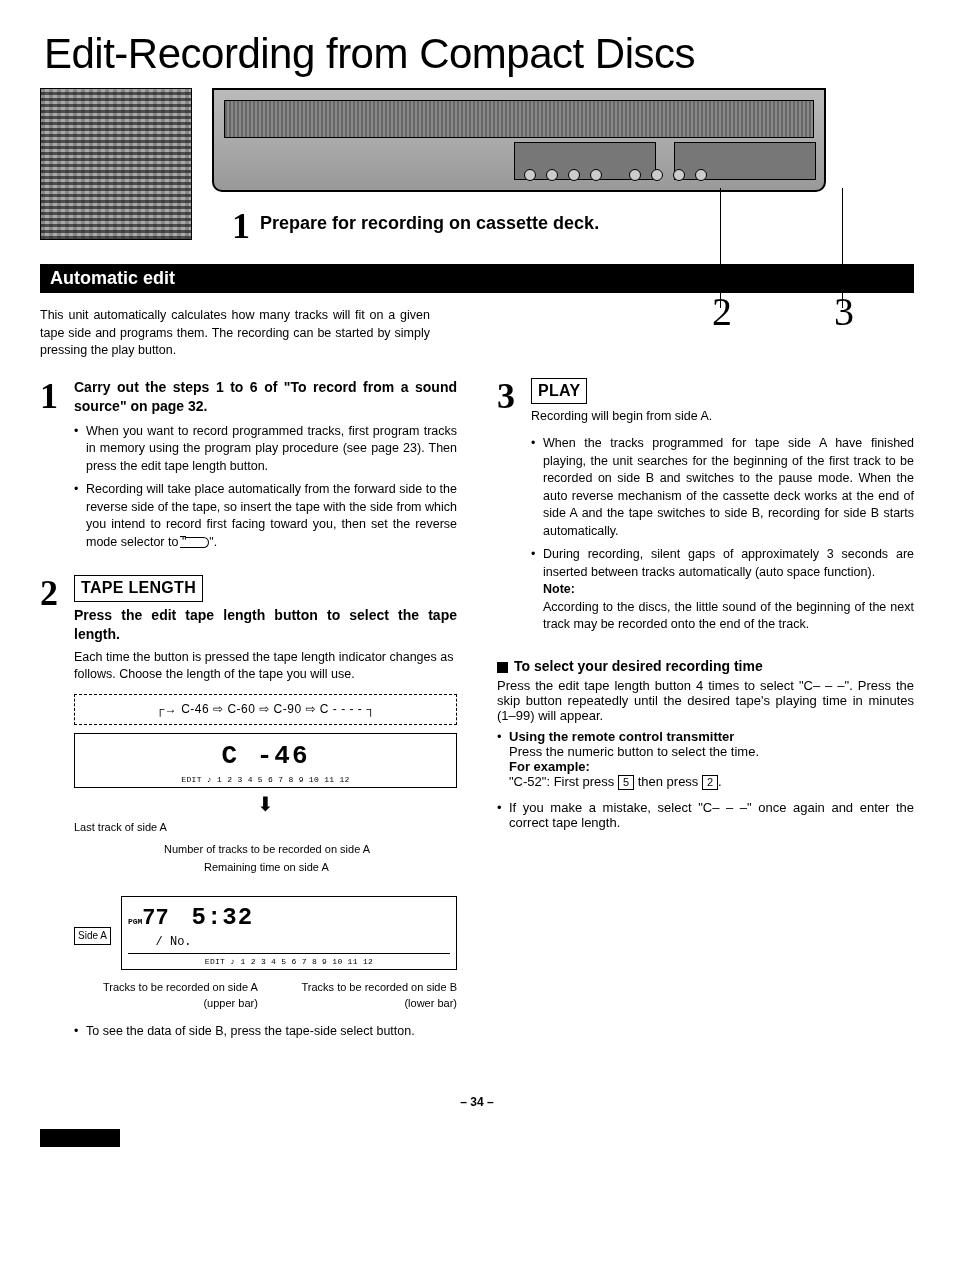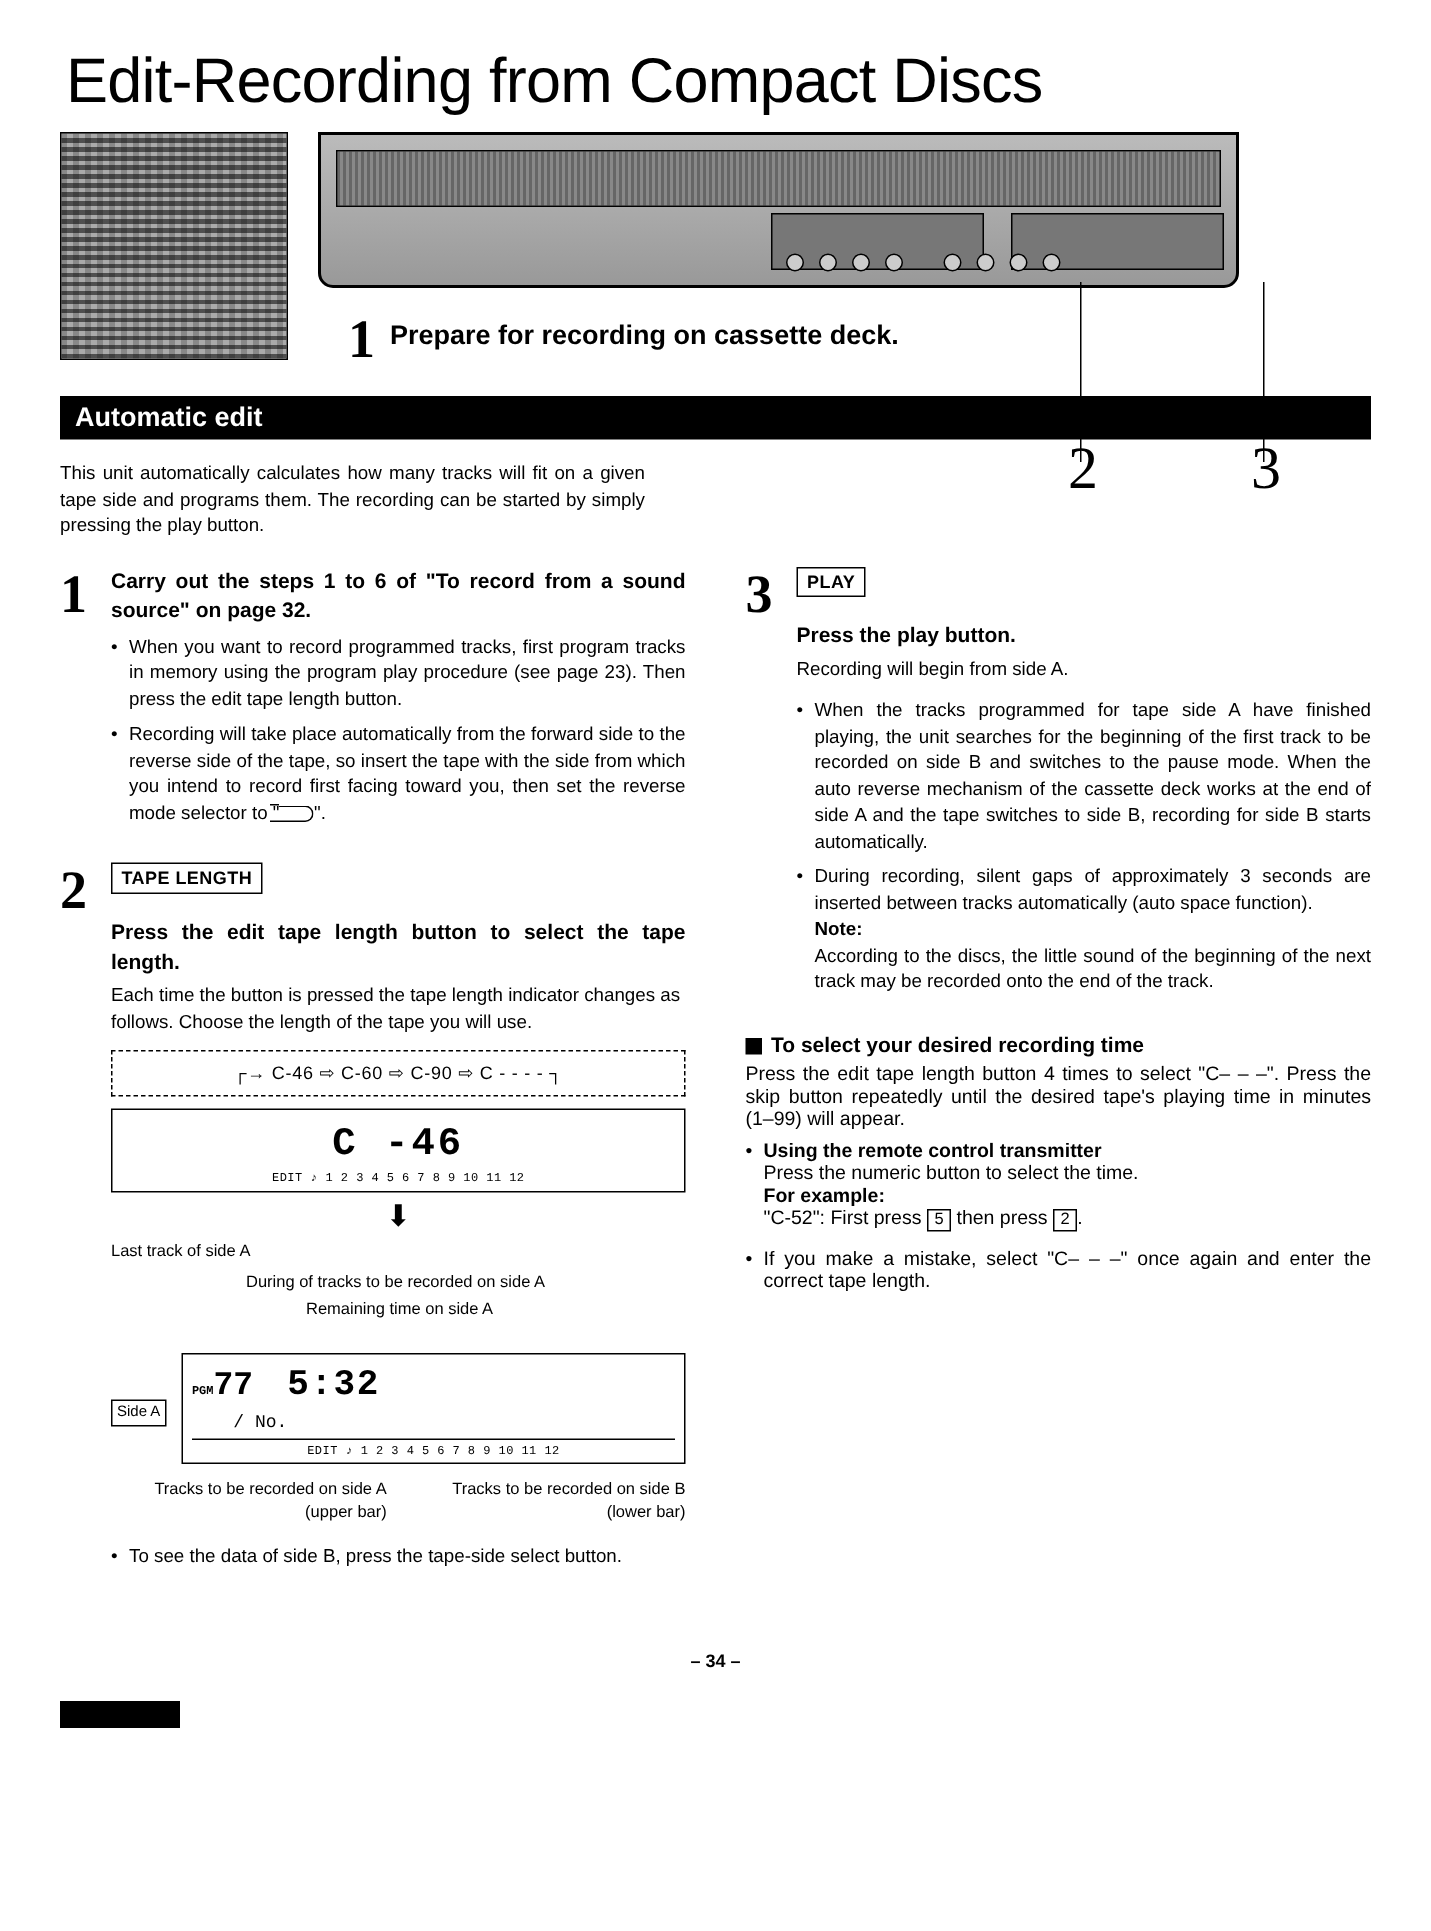--- a/index.html
+++ b/index.html
@@ -119,22 +119,22 @@
     font-weight:700;
     font-size:14px;
     margin-bottom:4px;
     text-align: justify;
   }
   .framed-label {
     display:inline-block;
     border:1.5px solid #000;
     padding:1px 6px;
     font-weight:700;
-    font-size:12px;
-    margin-bottom:16px;
+    font-size:16px;
+    margin-bottom:4px;
     letter-spacing:0.3px;
   }
   ul.bullets {
     list-style:none;
     padding:0;
     margin:6px 0 0 0;
   }
   ul.bullets li {
     position:relative;
     padding-left:12px;
@@ -329,21 +329,21 @@
         <div class="tape-flow">┌→ C-46 ⇨ C-60 ⇨ C-90 ⇨ C - - - - ┐</div>
 
         <div class="display-box">
           <div class="seg">C -46</div>
           <div class="tiny">EDIT ♪ 1  2  3  4  5  6  7  8  9  10  11  12</div>
         </div>
         <div class="arrow-down">⬇</div>
         <div class="disp-label">Last track of side A</div>
 
         <div class="anno-area">
-          <div class="l1">During of tracks to be recorded on side A</div>
+          <div class="l1">Number of tracks to be recorded on side A</div>
           <div class="l2">Remaining time on side A</div>
         </div>
 
         <div class="disp-row">
           <div class="sideA-tag">Side A</div>
           <div class="display-box" style="flex:1;">
             <div class="disp2-upper">
               <span class="pgm">PGM</span>
               <span class="n1">7</span>
               <span>
@@ -368,21 +368,20 @@
     </div>
 
   </div>
 
   <div class="col">
 
     <div class="step">
       <div class="bignum">3</div>
       <div class="step-body">
         <div class="framed-label">PLAY</div>
-        <div class="step-head" style="text-align:left;">Press the play button.</div>
         <div>Recording will begin from side A.</div>
         <ul class="bullets" style="margin-top:10px;">
           <li>When the tracks programmed for tape side A have finished playing, the unit searches for the beginning of the first track to be recorded on side B and switches to the pause mode. When the auto reverse mechanism of the cassette deck works at the end of side A and the tape switches to side B, recording for side B starts automatically.</li>
           <li>
             <span>During recording, silent gaps of approximately 3 seconds are inserted between tracks automatically (auto space function).</span><br>
             <span class="note-label">Note:</span><br>
             <span>According to the discs, the little sound of the beginning of the next track may be recorded onto the end of the track.</span>
           </li>
         </ul>
       </div>

